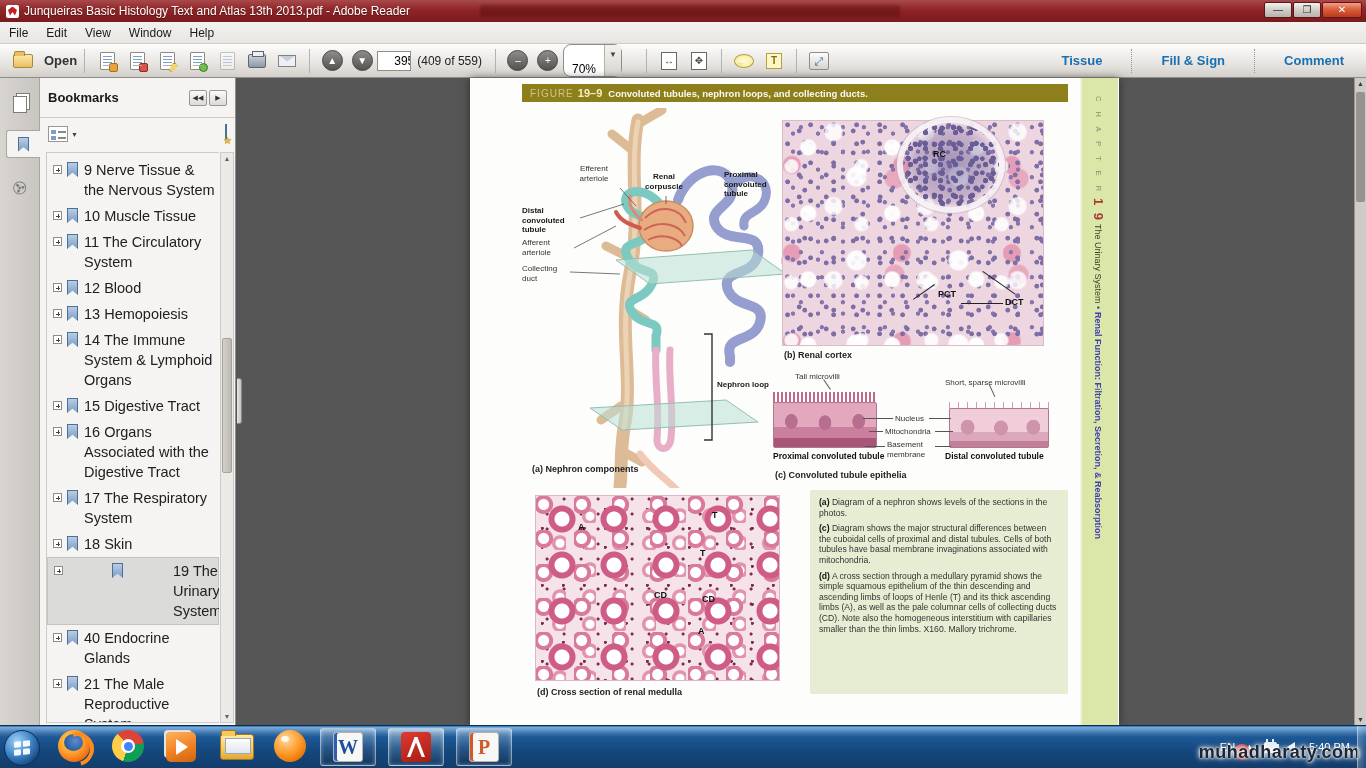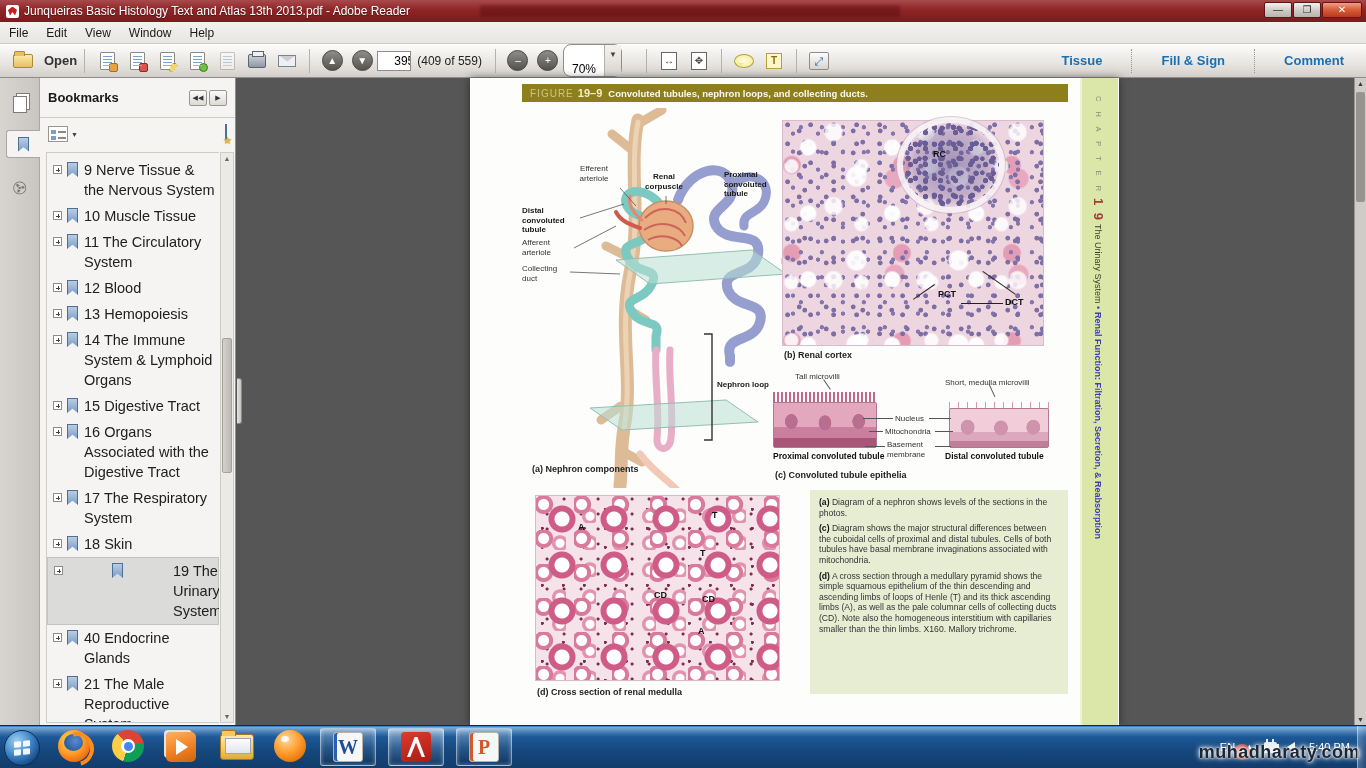--- a/index.html
+++ b/index.html
@@ -579,21 +579,21 @@
       <div id="diagC">
         <div class="epi" id="epiP" style="left:0;top:32px;width:104px;height:46px">
           <span class="fringe"></span>
             <span class="body"></span>
         </div>
         <div class="epi" id="epiD" style="left:176px;top:38px;width:100px;height:40px">
           <span class="fringe sparse"></span>
             <span class="body"></span>
         </div>
         <span class="clabel" style="left:22px;top:2px">Tall microvilli</span>
-        <span class="clabel" style="left:172px;top:8px">Short, medulla microvilli</span>
+        <span class="clabel" style="left:172px;top:8px">Short, sparse microvilli</span>
         <span class="cline" style="left:48px;top:14px;width:12px;transform:rotate(55deg)"></span>
         <span class="cline" style="left:212px;top:20px;width:14px;transform:rotate(65deg)"></span>
         <span class="clabel" style="left:122px;top:44px">Nucleus</span>
         <span class="clabel" style="left:112px;top:57px">Mitochondria</span>
         <span class="clabel" style="left:114px;top:70px;width:46px">Basement membrane</span>
         <span class="cline" style="left:90px;top:48px;width:30px"></span>
           <span class="cline" style="left:156px;top:48px;width:22px"></span>
         <span class="cline" style="left:96px;top:61px;width:14px"></span>
           <span class="cline" style="left:162px;top:61px;width:18px"></span>
         <span class="cline" style="left:92px;top:76px;width:20px"></span>

